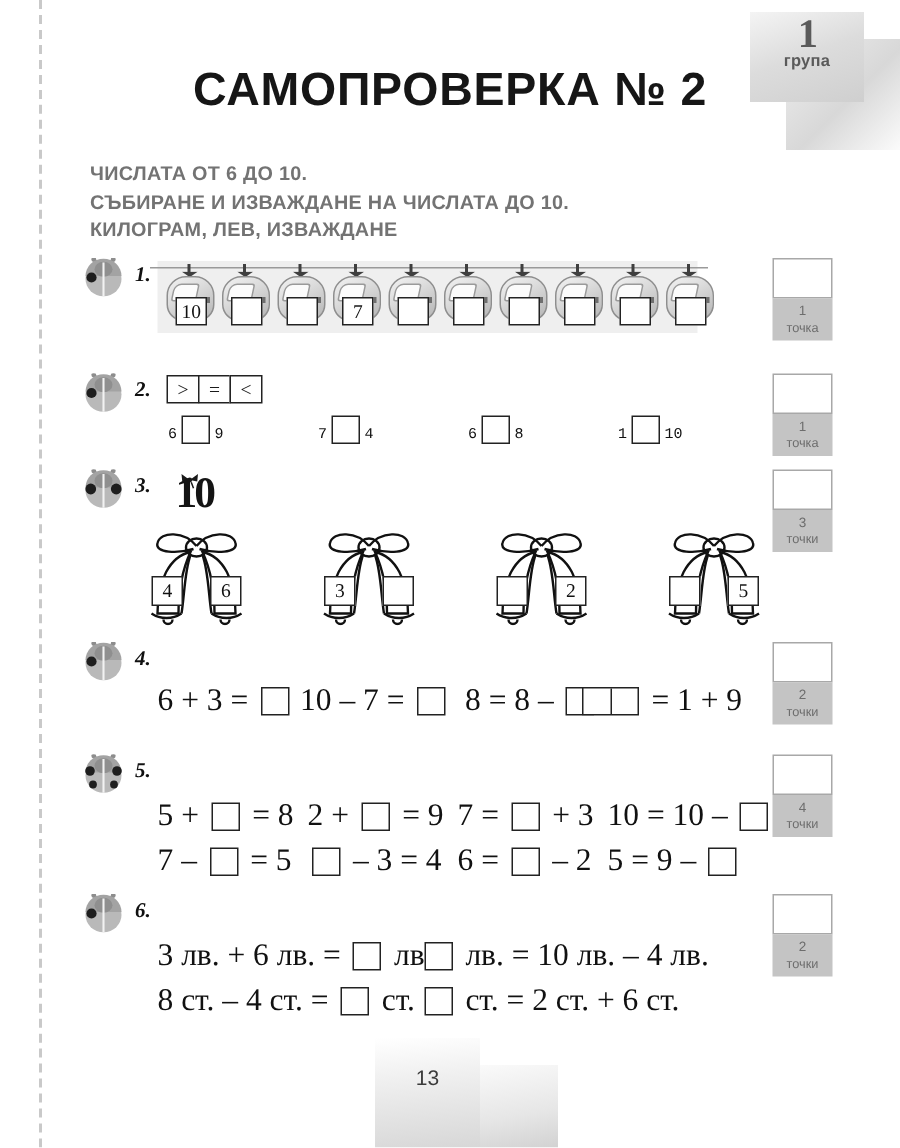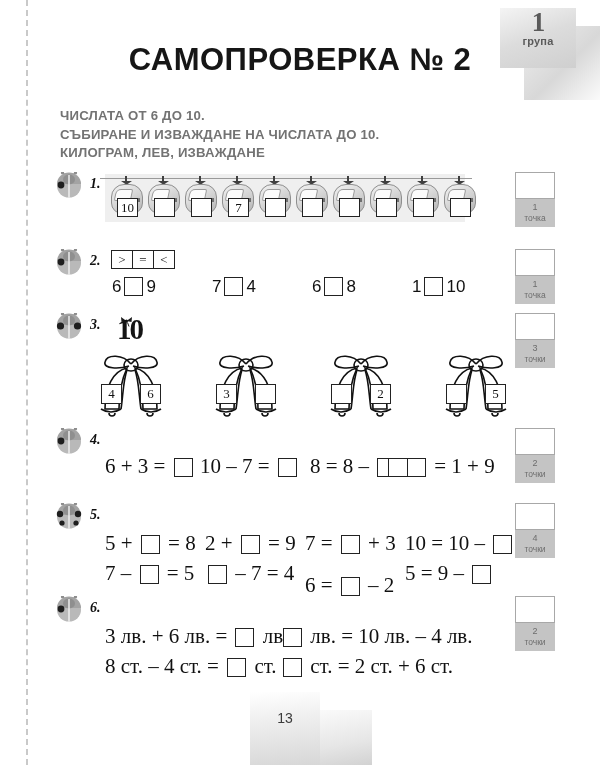--- a/index.html
+++ b/index.html
@@ -112,21 +112,21 @@
     text-align:center;font-family:"Liberation Serif",serif;font-size:13px;line-height:17px;color:#111;
   }
 
   
   .sym-legend{position:absolute;left:112px;top:1px;display:flex;}
   .sym-legend div{
     width:22px;height:19px;border:1px solid #222;box-sizing:border-box;margin-left:-1px;
     text-align:center;font-family:"Liberation Serif",serif;font-size:13px;line-height:17px;background:#fff;
   }
   .cmp-row{position:absolute;left:112px;top:28px;width:370px;}
-  .cmp{position:absolute;font-family:Liberation Sans, sans-serif;font-size:17px;color:#111;white-space:nowrap;}
+  .cmp{position:absolute;font-family:Liberation Mono, monospace;font-size:10px;color:#111;white-space:nowrap;}
 
   
   .ten-deco{
     position:absolute;left:117px;top:2px;
     font-family:"Liberation Serif",serif;font-weight:bold;font-size:29px;
     line-height:29px;color:#141414;letter-spacing:-2px;
   }
   .ten-bow{position:absolute;left:120px;top:0;width:13px;height:11px;}
   .bells{position:absolute;left:0;top:38px;height:66px;width:100%;}
   .bellgrp{position:absolute;width:112px;height:66px;}
@@ -466,22 +466,22 @@
     </div>
     <div class="exnum">5.</div>
     <div class="eqrow" id="ex5-r1" style="top:28px;">
         <div class="eq" style="left: 105px;"><span>5 + </span><span class="box"></span><span> = 8</span></div>
         <div class="eq" style="left: 205px;"><span>2 + </span><span class="box"></span><span> = 9</span></div>
         <div class="eq" style="left: 305px;"><span>7 = </span><span class="box"></span><span> + 3</span></div>
         <div class="eq" style="left: 405px;"><span>10 = 10 – </span><span class="box"></span></div>
       </div>
     <div class="eqrow" id="ex5-r2" style="top:58px;">
         <div class="eq" style="left: 105px;"><span>7 – </span><span class="box"></span><span> = 5</span></div>
-        <div class="eq" style="left: 205px;"><span class="box"></span><span> – 7 = 4</span></div>
-        <div class="eq" style="left: 305px; margin-top: 12px;"><span>6 = </span><span class="box"></span><span> – 2</span></div>
+        <div class="eq" style="left: 205px;"><span class="box"></span><span> – 3 = 4</span></div>
+        <div class="eq" style="left: 305px;"><span>6 = </span><span class="box"></span><span> – 2</span></div>
         <div class="eq" style="left: 405px;"><span>5 = 9 – </span><span class="box"></span></div>
       </div>
 
     <div class="score" style="top:0;">
       <div class="score-in"></div>
       <div class="score-lbl">
         <b>4</b>
         <span>точки</span>
       </div>
     </div>

